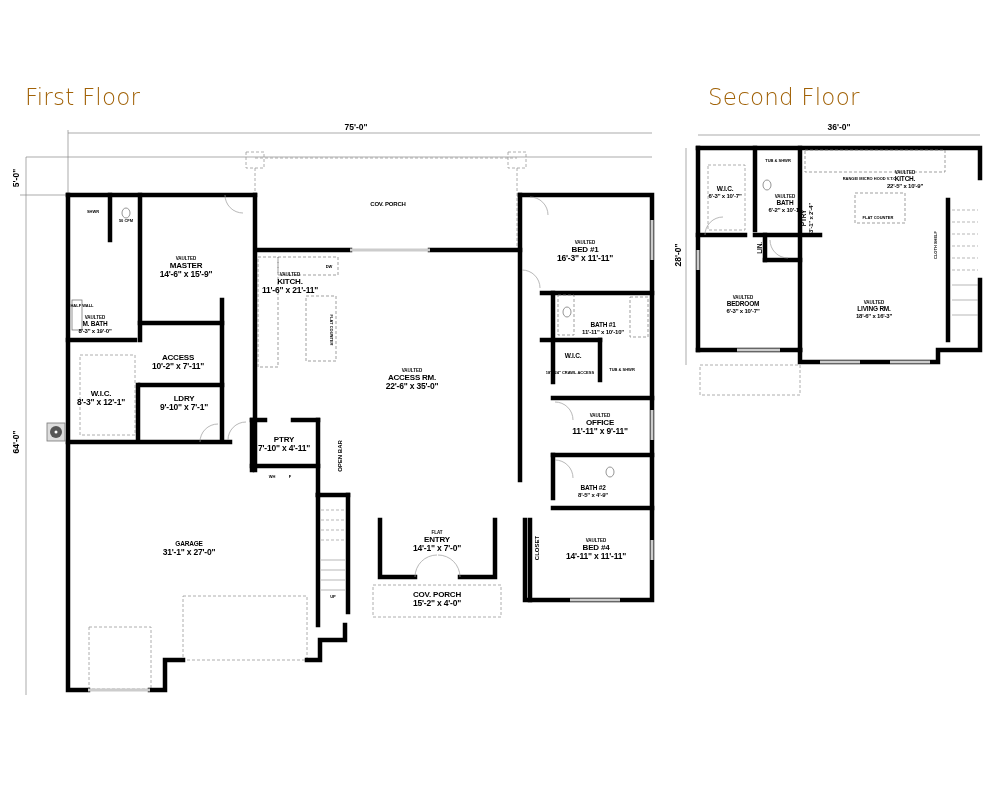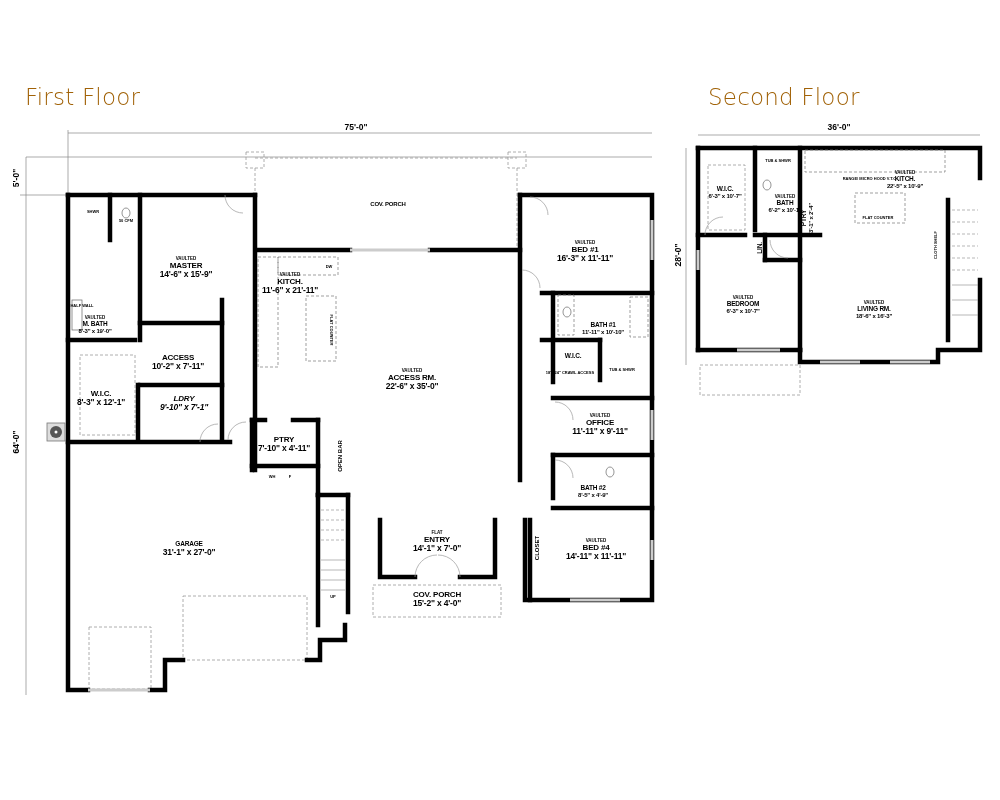--- a/index.html
+++ b/index.html
@@ -202,21 +202,21 @@
     <span class="rd">8'-3" x 19'-0"</span>
 </div>
 <div class="lbl" style="left:178px;top:363px;">
   <span class="rn">ACCESS</span>
     <span class="rd">10'-2" x 7'-11"</span>
 </div>
 <div class="lbl" style="left:101px;top:399px;">
   <span class="rn">W.I.C.</span>
     <span class="rd">8'-3" x 12'-1"</span>
 </div>
-<div class="lbl" style="left:184px;top:404px;font-style:italic;">
+<div class="lbl" style="left:184px;top:404px;">
   <span class="rn">LDRY</span>
     <span class="rd">9'-10" x 7'-1"</span>
 </div>
 <div class="lbl" style="left:290px;top:284px;">
   <span class="vt">VAULTED</span>
     <span class="rn">KITCH.</span>
     <span class="rd">11'-6" x 21'-11"</span>
 </div>
 <div class="lbl" style="left:284px;top:445px;">
   <span class="rn">PTRY</span>

